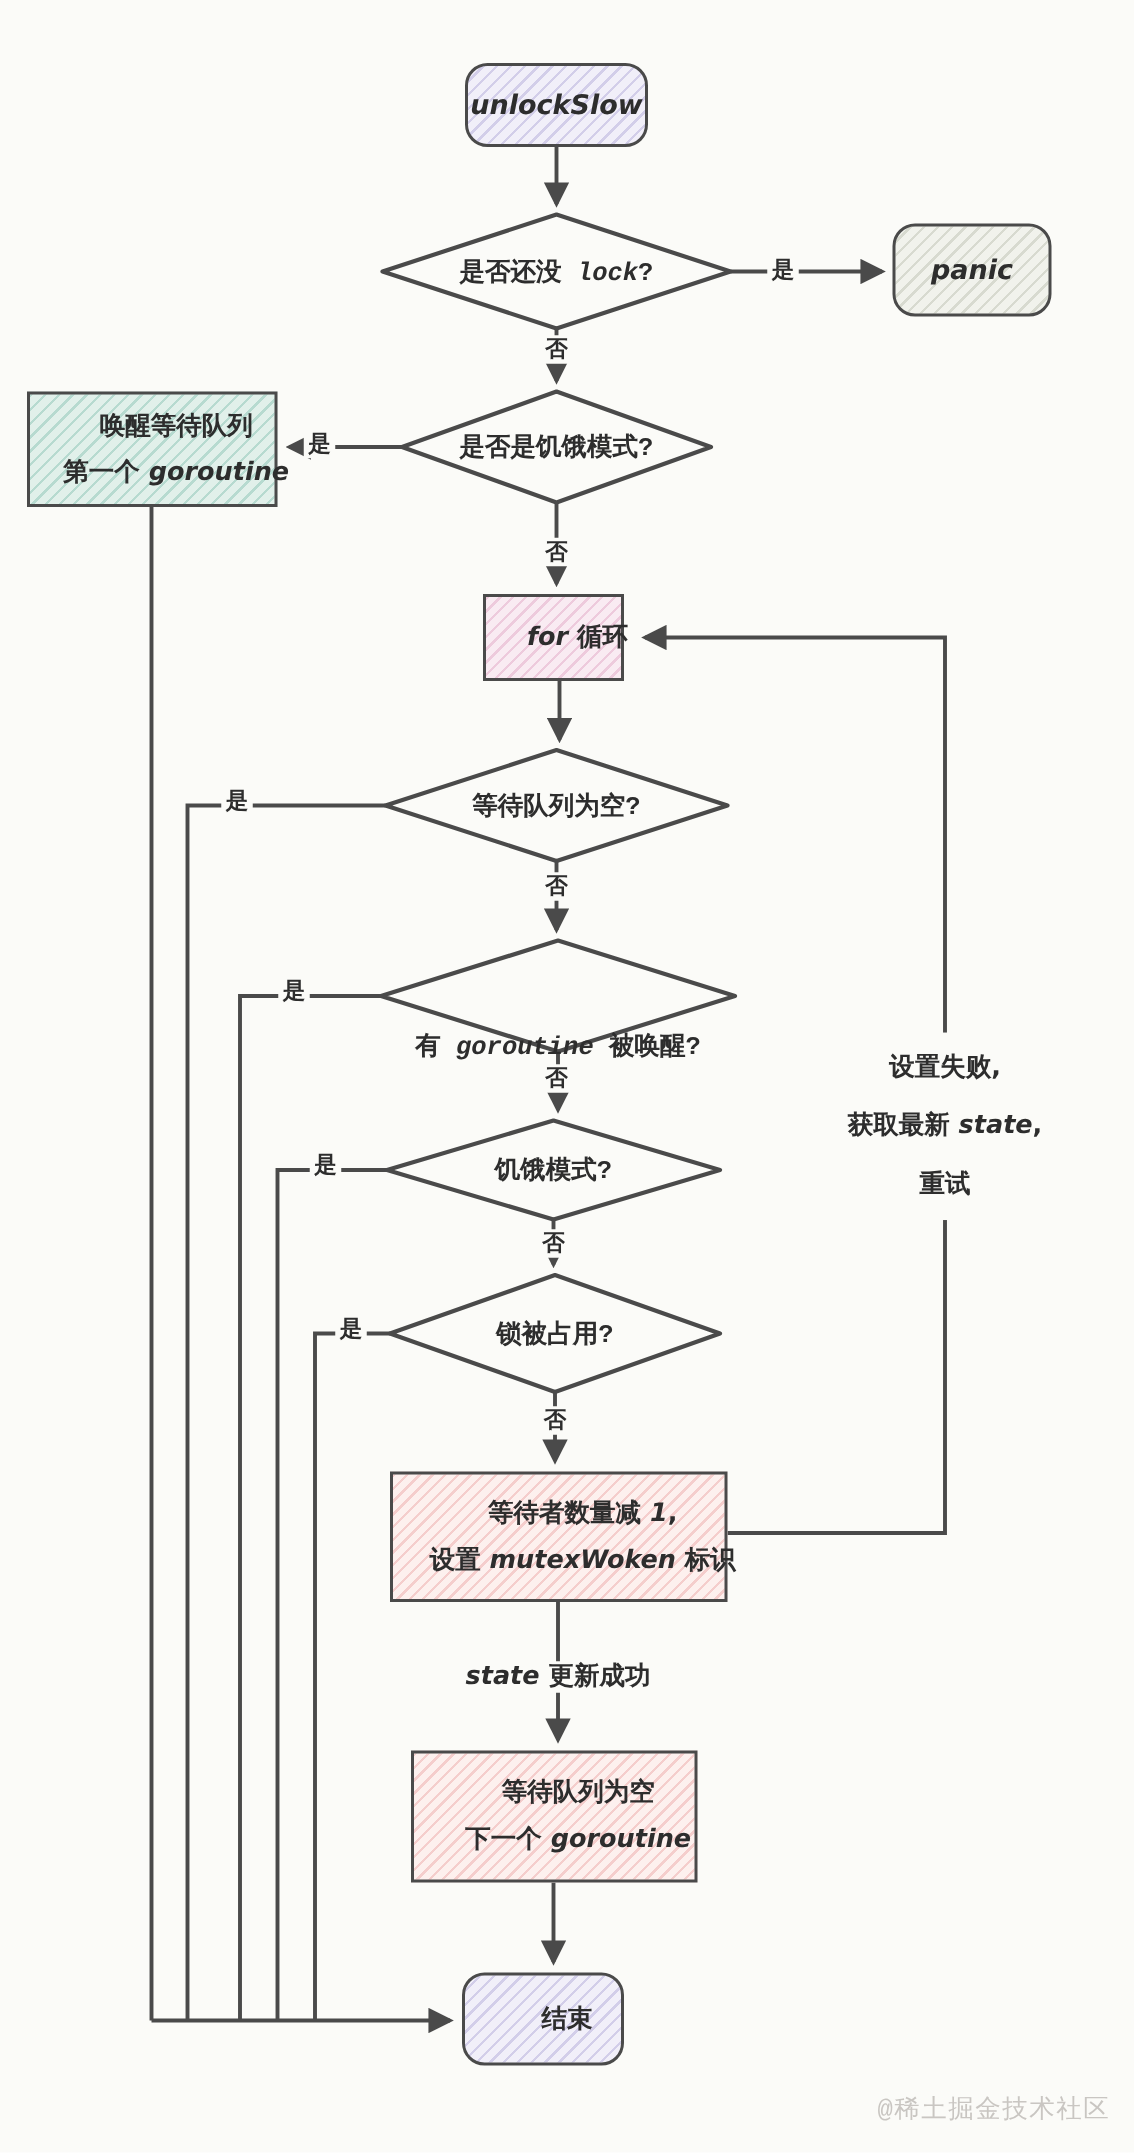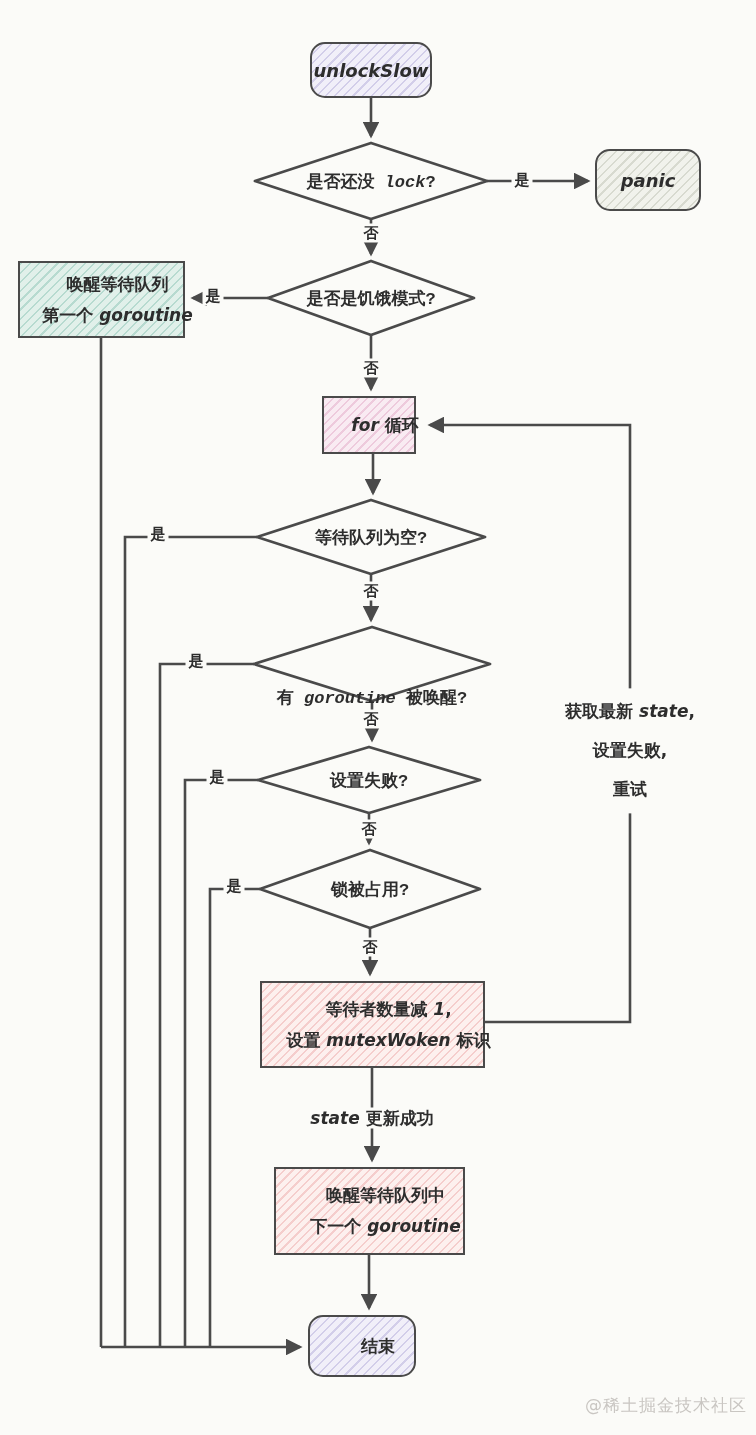--- a/index.html
+++ b/index.html
@@ -50,21 +50,21 @@
     background:#fbfbf8;padding:2px 3px;white-space:nowrap;
   }
   .state-label{font-size:17px;padding:2px 6px;}
   .retry{
     position:absolute;transform:translate(-50%,-50%);
     text-align:center;font-size:17px;font-weight:600;line-height:2.3;
     background:#fbfbf8;padding:4px 6px;white-space:nowrap;
   }
   .watermark{
     position:absolute;left:585px;top:1394px;
-    color:#c9c6c2;font-size:17px;font-weight:500;letter-spacing:1px;
+    color:#c9c6c2;font-size:17px;font-weight:500;letter-spacing:1px;font-family:Liberation Mono, monospace;
   }
 </style>
 </head>
 <body>
 
 <div class="canvas">
 
   <svg class="wires" width="756" height="1435" viewBox="0 0 756 1435">
     <defs>
       <marker id="arr" viewBox="0 0 10 10" refX="8.5" refY="5" markerWidth="6.5" markerHeight="6.5" orient="auto-start-reverse">
@@ -118,56 +118,56 @@
   <div class="node hatch-pink" style="left:322px;top:396px;width:94px;height:58px;">
     <div class="line"><span class="en">for</span><span class="zh"> 循环</span></div>
   </div>
 
   <div class="node hatch-red" style="left:260px;top:981px;width:225px;height:87px;">
     <div class="line"><span class="zh">等待者数量减 </span><span class="en">1</span><span class="zh">,</span></div>
     <div class="line"><span class="zh">设置 </span><span class="en">mutexWoken</span><span class="zh"> 标识</span></div>
   </div>
 
   <div class="node hatch-red" style="left:274px;top:1167px;width:191px;height:88px;">
-    <div class="line">唤醒等待队列中</div>
+    <div class="line">等待队列为空</div>
     <div class="line"><span class="zh">下一个 </span><span class="en">goroutine</span></div>
   </div>
 
   <div class="node rounded hatch-lavender" style="left:308px;top:1315px;width:108px;height:62px;">
     <span class="line">结束</span>
   </div>
 
   <div class="dlabel" style="left:371px;top:181px;"><span class="zh">是否还没 </span><span class="en">lock</span><span class="zh">?</span></div>
 
   <div class="dlabel" style="left:371px;top:298px;">是否是饥饿模式?</div>
 
   <div class="dlabel" style="left:371px;top:537px;">等待队列为空?</div>
 
   <div class="dlabel" style="left:372px;top:664px;margin-top:33px;"><span class="zh">有 </span><span class="en">goroutine</span><span class="zh"> 被唤醒?</span></div>
 
-  <div class="dlabel" style="left:369px;top:780px;">设置失败?</div>
+  <div class="dlabel" style="left:369px;top:780px;">饥饿模式?</div>
 
   <div class="dlabel" style="left:370px;top:889px;">锁被占用?</div>
 
   <div class="elabel" style="left:522px;top:180px;">是</div>
   <div class="elabel" style="left:371px;top:233px;">否</div>
   <div class="elabel" style="left:213px;top:296px;">是</div>
   <div class="elabel" style="left:371px;top:368px;">否</div>
   <div class="elabel" style="left:158px;top:534px;">是</div>
   <div class="elabel" style="left:371px;top:591px;">否</div>
   <div class="elabel" style="left:196px;top:661px;">是</div>
   <div class="elabel" style="left:371px;top:719px;">否</div>
   <div class="elabel" style="left:217px;top:777px;">是</div>
   <div class="elabel" style="left:369px;top:829px;">否</div>
   <div class="elabel" style="left:234px;top:886px;">是</div>
   <div class="elabel" style="left:370px;top:947px;">否</div>
 
   <div class="elabel state-label" style="left:372px;top:1118px;"><span class="en">state</span><span class="zh"> 更新成功</span></div>
 
   <div class="retry" style="left:630px;top:751px;">
+    <div>设置失败,</div>
     <div><span class="zh">获取最新 </span><span class="en">state</span><span class="zh">,</span></div>
-    <div>设置失败,</div>
     <div>重试</div>
   </div>
 
   <div class="watermark">@稀土掘金技术社区</div>
 
 </div>
 
 </body></html>

